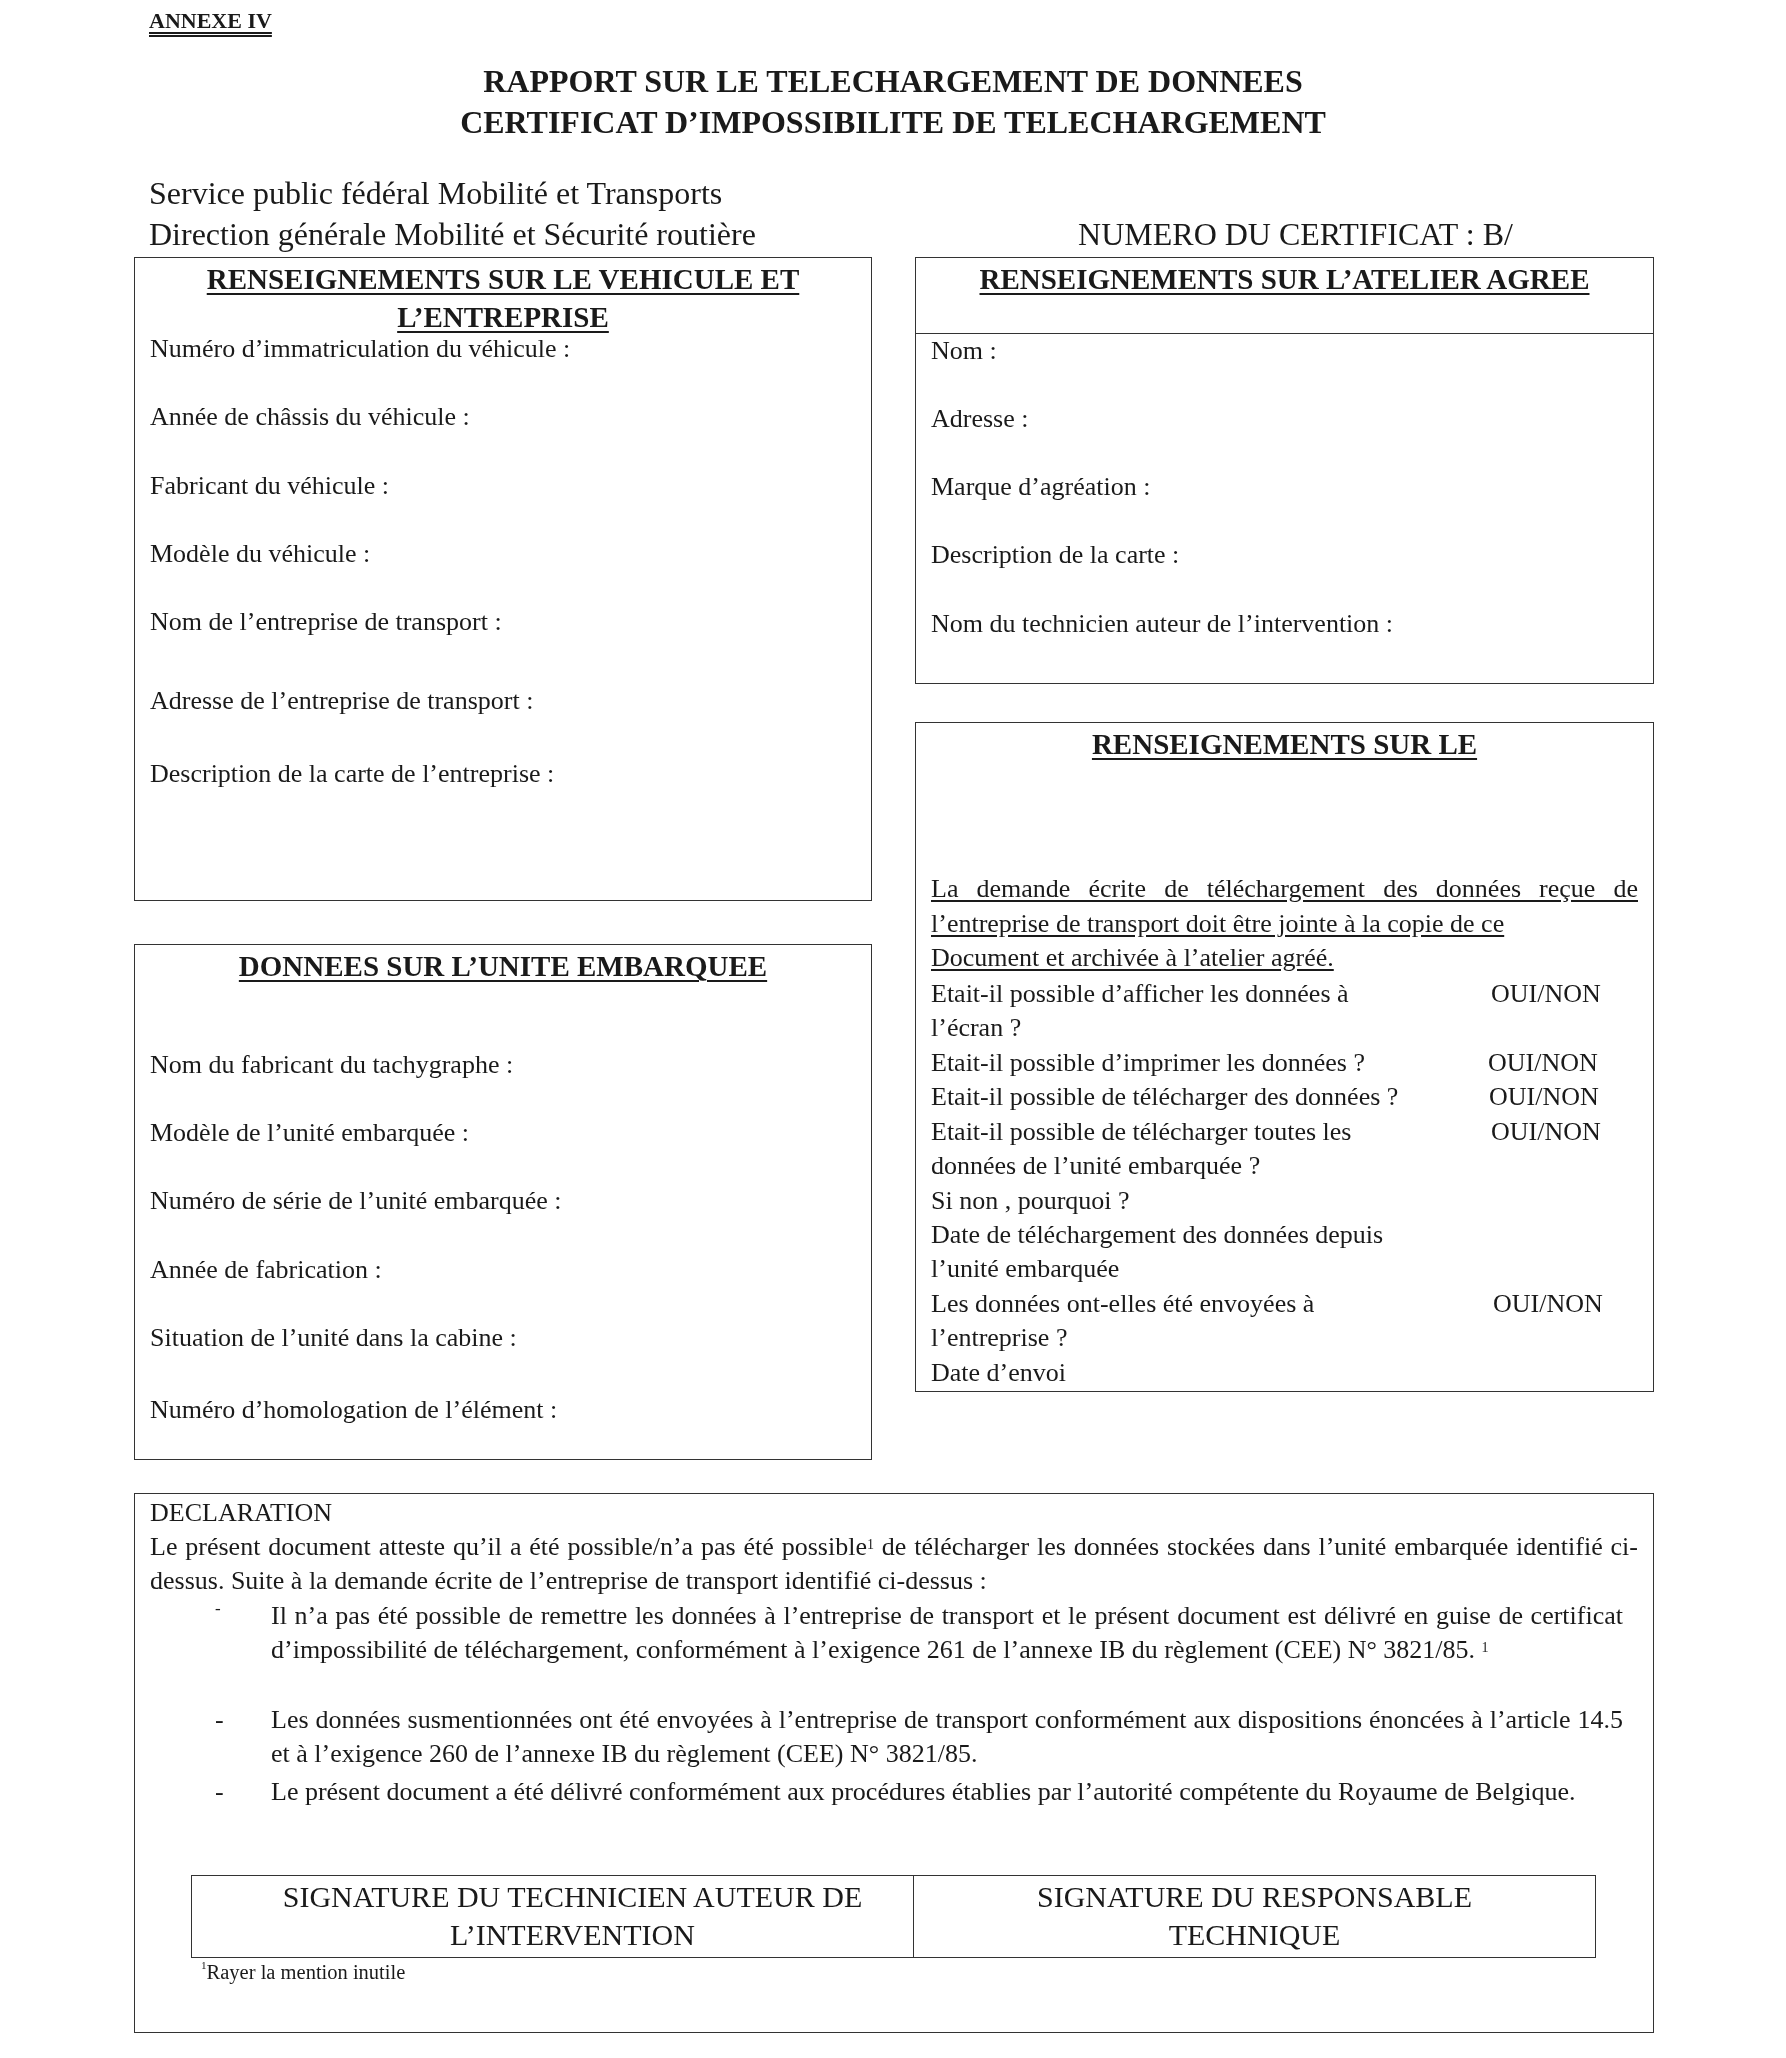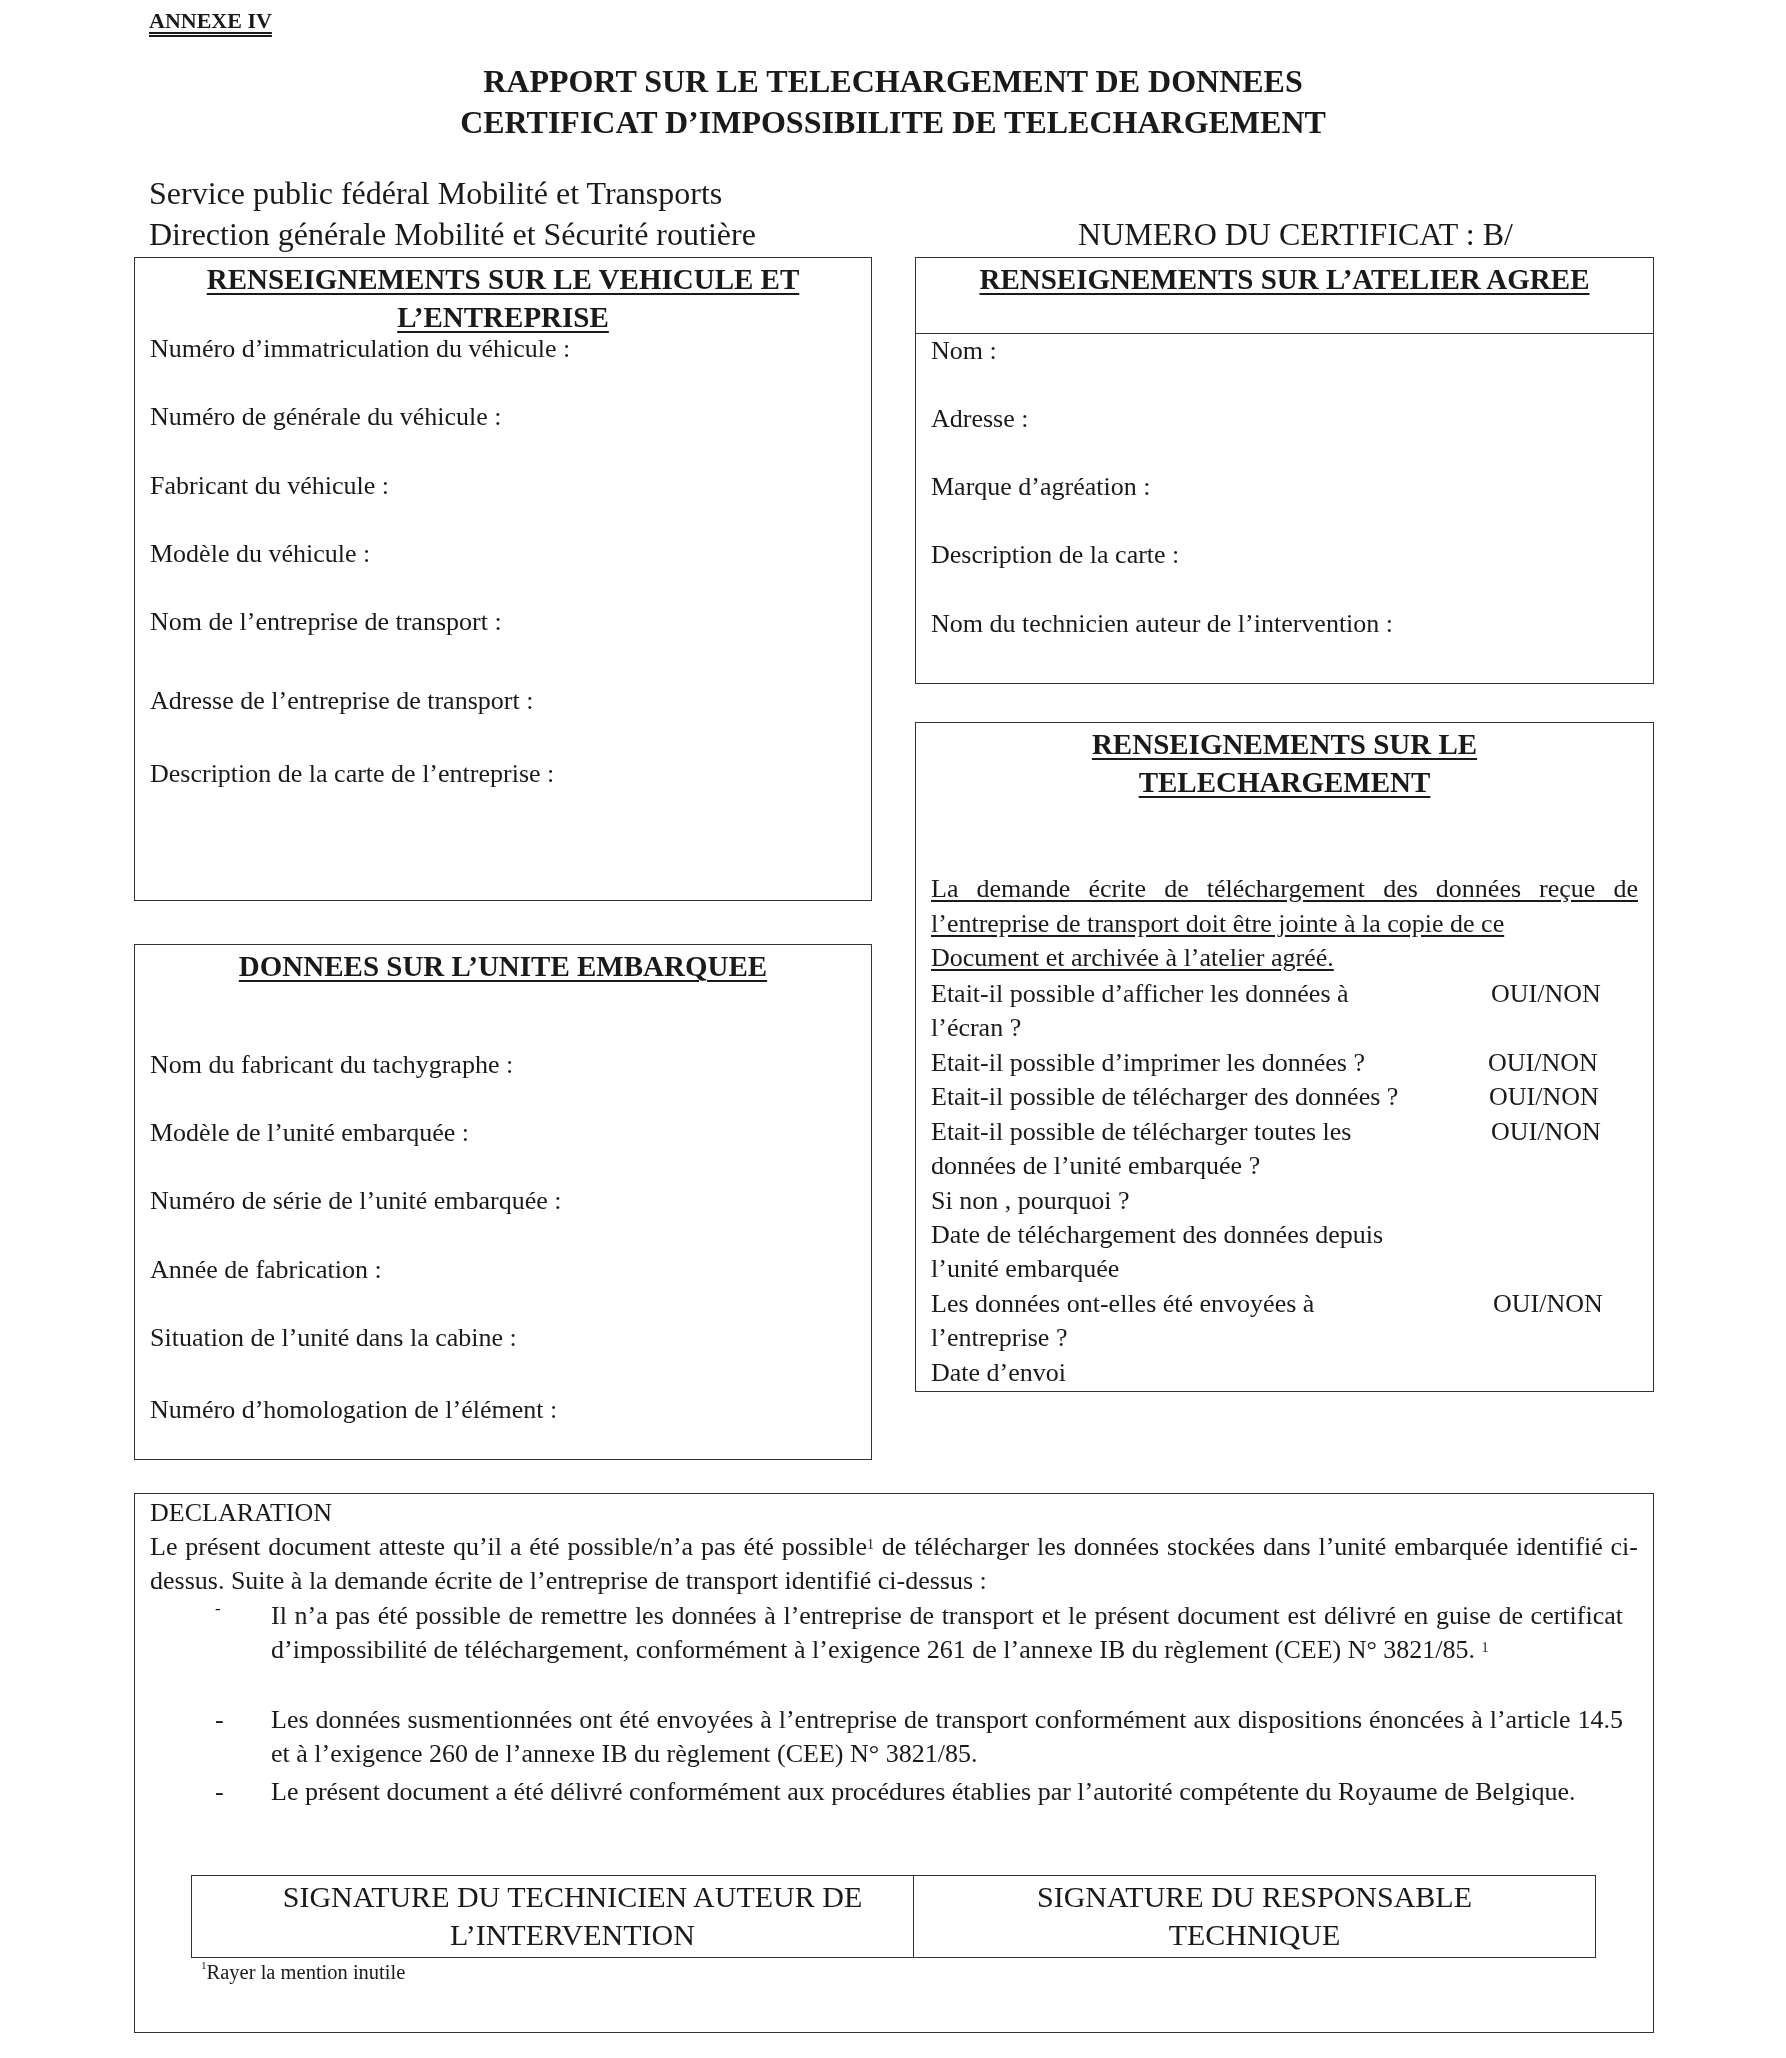--- a/index.html
+++ b/index.html
@@ -38,41 +38,40 @@
 <div class="abs title" style="top:63px;">RAPPORT SUR LE TELECHARGEMENT DE DONNEES</div>
 <div class="abs title" style="top:104px;">CERTIFICAT D’IMPOSSIBILITE DE TELECHARGEMENT</div>
 <div class="abs org" style="top:175px;">Service public fédéral Mobilité et Transports</div>
 <div class="abs org" style="top:216px;">Direction générale Mobilité et Sécurité routière</div>
 <div class="abs certnum">NUMERO DU CERTIFICAT : B/</div>
 
 <div class="box" style="left:134px; top:257px; width:738px; height:644px;">
   <div class="hdr" style="margin-top:1.9px;">RENSEIGNEMENTS SUR LE VEHICULE ET</div>
   <div class="hdr">L’ENTREPRISE</div>
   <div class="field" style="top:76px;text-align:right;">Numéro d’immatriculation du véhicule :</div>
-  <div class="field" style="top:144px;">Numéro de générale du véhicule :</div>
+  <div class="field" style="top:144px;">Année de châssis du véhicule :</div>
   <div class="field" style="top:213px;">Fabricant du véhicule :</div>
   <div class="field" style="top:281px;">Modèle du véhicule :</div>
   <div class="field" style="top:349px;">Nom de l’entreprise de transport :</div>
   <div class="field" style="top:428px;">Adresse de l’entreprise de transport :</div>
   <div class="field" style="top:501px;">Description de la carte de l’entreprise :</div>
 </div>
 
 <div class="box" style="left:915px; top:257px; width:739px; height:427px;">
   <div class="hdr" style="margin-top:1.9px;">RENSEIGNEMENTS SUR L’ATELIER AGREE</div>
   <div class="divider" style="top:75px;"></div>
   <div class="field" style="top:78px;">Nom :</div>
   <div class="field" style="top:146px;">Adresse :</div>
   <div class="field" style="top:214px;">Marque d’agréation :</div>
   <div class="field" style="top:282px;">Description de la carte :</div>
   <div class="field" style="top:351px;">Nom du technicien auteur de l’intervention :</div>
 </div>
 
 <div class="box" style="left:915px; top:722px; width:739px; height:670px;">
   <div class="hdr" style="margin-top:1.9px;">RENSEIGNEMENTS SUR LE</div>
-  <div class="hdr">TELECHARGEMENT</div>
   <div class="para ul" style="position:absolute; left:15px; right:15px; top:109px; text-align:justify; text-align-last:justify;">La demande écrite de téléchargement des données reçue de</div>
   <div class="para ul" style="position:absolute; left:15px; top:144px;">l’entreprise de transport doit être jointe à la copie de ce</div>
   <div class="para ul" style="position:absolute; left:15px; top:178px;">Document et archivée à l’atelier agréé.</div>
 
   <div class="q-row" style="top:254px;">
     <span class="q-text" style="width:447px;">Etait-il possible d’afficher les données à l’écran ?</span>
     <span class="q-val" style="left:560px;">OUI/NON</span>
   </div>
   <div class="q-row" style="top:323px;">
     <span class="q-text">Etait-il possible d’imprimer les données ?</span>

